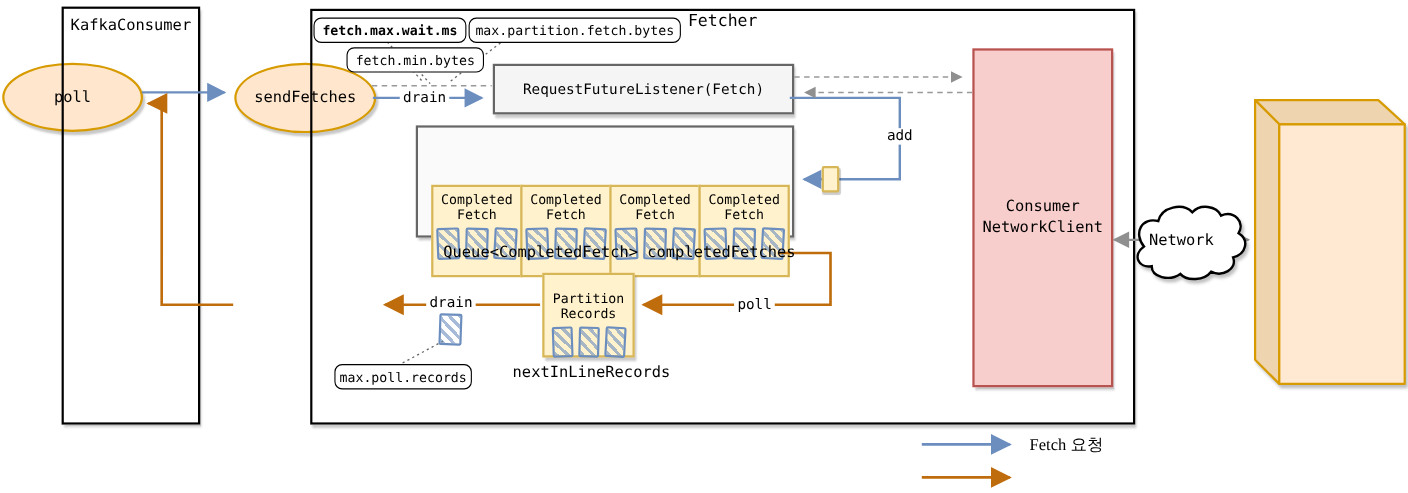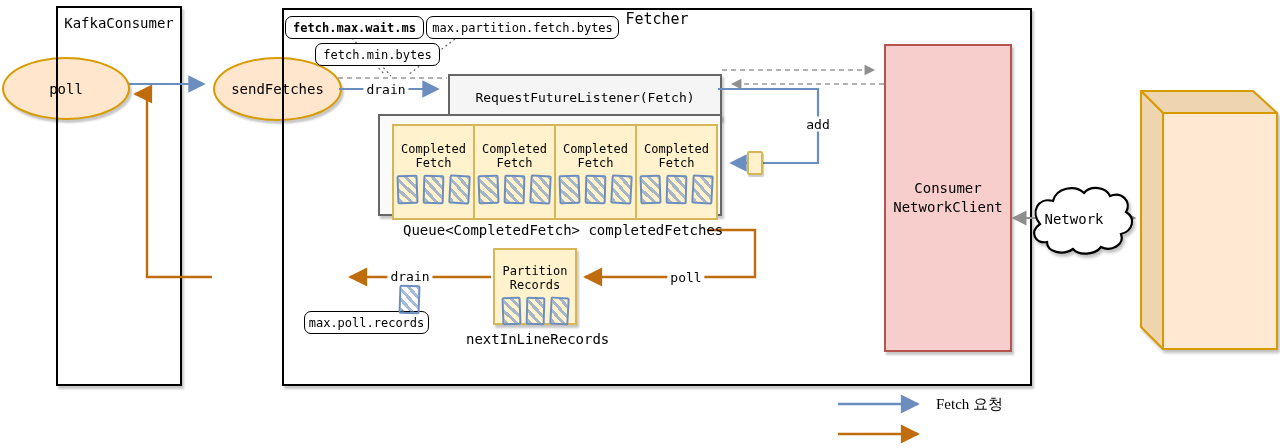--- a/index.html
+++ b/index.html
@@ -11,21 +11,21 @@
   .bigbox{border:2px solid #000;background:transparent;}
   .boxtitle{text-align:center;font-size:14px;margin-top:7px;}
   .ellipse{border:2.5px solid #D79B00;background:#FFE6CC;border-radius:50%;
            display:flex;align-items:center;justify-content:center;font-size:14px;}
   .cfg{background:#fff;border:1px solid #000;border-radius:7px;font-size:12px;
        display:flex;align-items:center;justify-content:center;}
   .graybox{background:#F5F5F5;border:2px solid #666;display:flex;align-items:center;justify-content:center;font-size:13px;}
   .qwrap{background:#FAFAFA;border:2px solid #666;}
   .cellrow{position:absolute;left:12px;top:8px;display:flex;}
   .cell{width:79px;height:76px;background:#FFF2CC;border:2px solid #D6B656;
-        text-align:center;font-size:12px;line-height:14px;padding-top:16px;box-sizing:content-box;}
+        text-align:center;font-size:12px;line-height:14px;padding-top:4px;box-sizing:content-box;margin-top:44px;}
   .cell + .cell{margin-left:-2px;}
   .hatchrow{display:flex;justify-content:center;gap:5px;margin-top:5px;}
   .hatch{width:17px;height:25px;border:2px solid #6C8EBF;border-radius:2px;
          background:repeating-linear-gradient(45deg,rgba(108,142,191,0.60) 0 3px,rgba(255,255,255,0) 3px 7px);}
   .hatch:nth-child(1){transform:rotate(-2deg);}
   .hatch:nth-child(2){transform:rotate(1.5deg);}
   .hatch:nth-child(3){transform:rotate(3deg);}
   .yellowbox{background:#FFF2CC;border:2px solid #D6B656;text-align:center;font-size:12px;line-height:14px;padding-top:14px;box-sizing:border-box;}
   .pinkbox{background:#F8CECC;border:2px solid #B85450;display:flex;flex-direction:column;
            align-items:center;justify-content:center;font-size:14px;line-height:19px;}
@@ -40,21 +40,21 @@
 
 <div id="stage">
 
   <div class="abs z1 ellipse shadow" style="left:2px;top:57px;width:124px;height:59px;">
     <span>poll</span>
   </div>
   <div class="abs z1 ellipse shadow" style="left:213px;top:57px;width:125px;height:60px;">
     <span>sendFetches</span>
   </div>
 
-  <div class="abs z1 graybox shadow" style="left:448px;top:58px;width:270px;height:42px;margin-top:16px;">
+  <div class="abs z1 graybox shadow" style="left:448px;top:58px;width:270px;height:42px;">
     <span>RequestFutureListener(Fetch)</span>
   </div>
 
   <div class="abs z1 qwrap shadow" style="left:378px;top:114px;width:340px;height:98px;">
     <div class="cellrow">
       <div class="cell">
         <div>Completed</div>
         <div>Fetch</div>
         <div class="hatchrow">
           <div class="hatch"></div>
@@ -159,21 +159,21 @@
 
   <div class="abs z4 cfg" style="left:285px;top:16px;width:137px;height:21px;font-weight:bold;">
     <span>fetch.max.wait.ms</span>
   </div>
   <div class="abs z4 cfg" style="left:426px;top:16px;width:191px;height:21px;">
     <span>max.partition.fetch.bytes</span>
   </div>
   <div class="abs z4 cfg" style="left:315px;top:43px;width:123px;height:21px;">
     <span>fetch.min.bytes</span>
   </div>
-  <div class="abs z4 cfg" style="left:304px;top:311px;width:123px;height:21px;">
+  <div class="abs z4 cfg" style="left:304px;top:331px;width:123px;height:21px;">
     <span>max.poll.records</span>
   </div>
 
   <div class="abs z4 edgelabel" style="left:386px;top:89px;">drain</div>
   <div class="abs z4 edgelabel" style="left:818px;top:124px;">add</div>
   <div class="abs z4 edgelabel" style="left:686px;top:277px;">poll</div>
   <div class="abs z4 edgelabel" style="left:410px;top:276px;">drain</div>
 
   <div class="abs z4 caption" style="left:403px;top:222px;">Queue&lt;CompletedFetch&gt; completedFetches</div>
   <div class="abs z4 caption" style="left:466px;top:331px;">nextInLineRecords</div>

